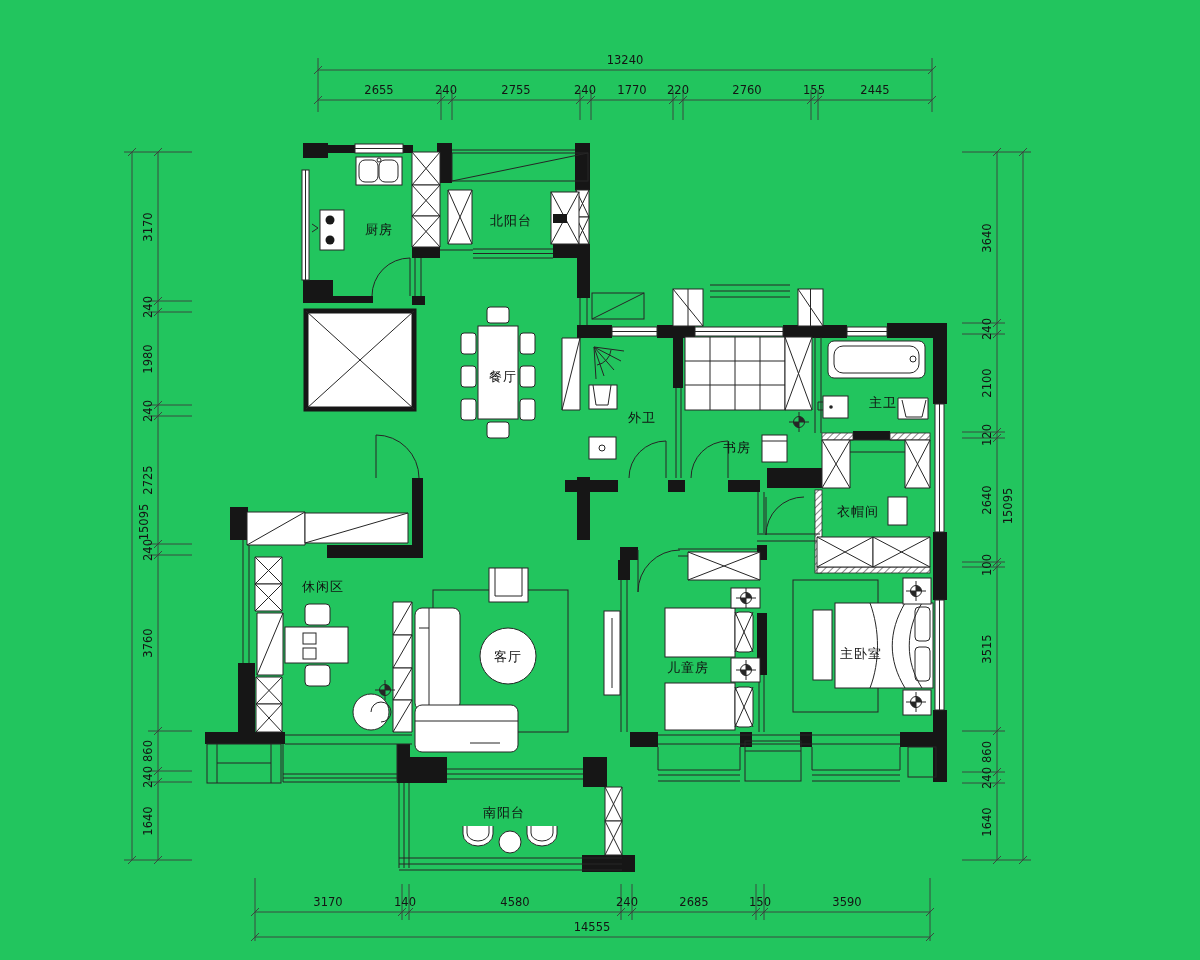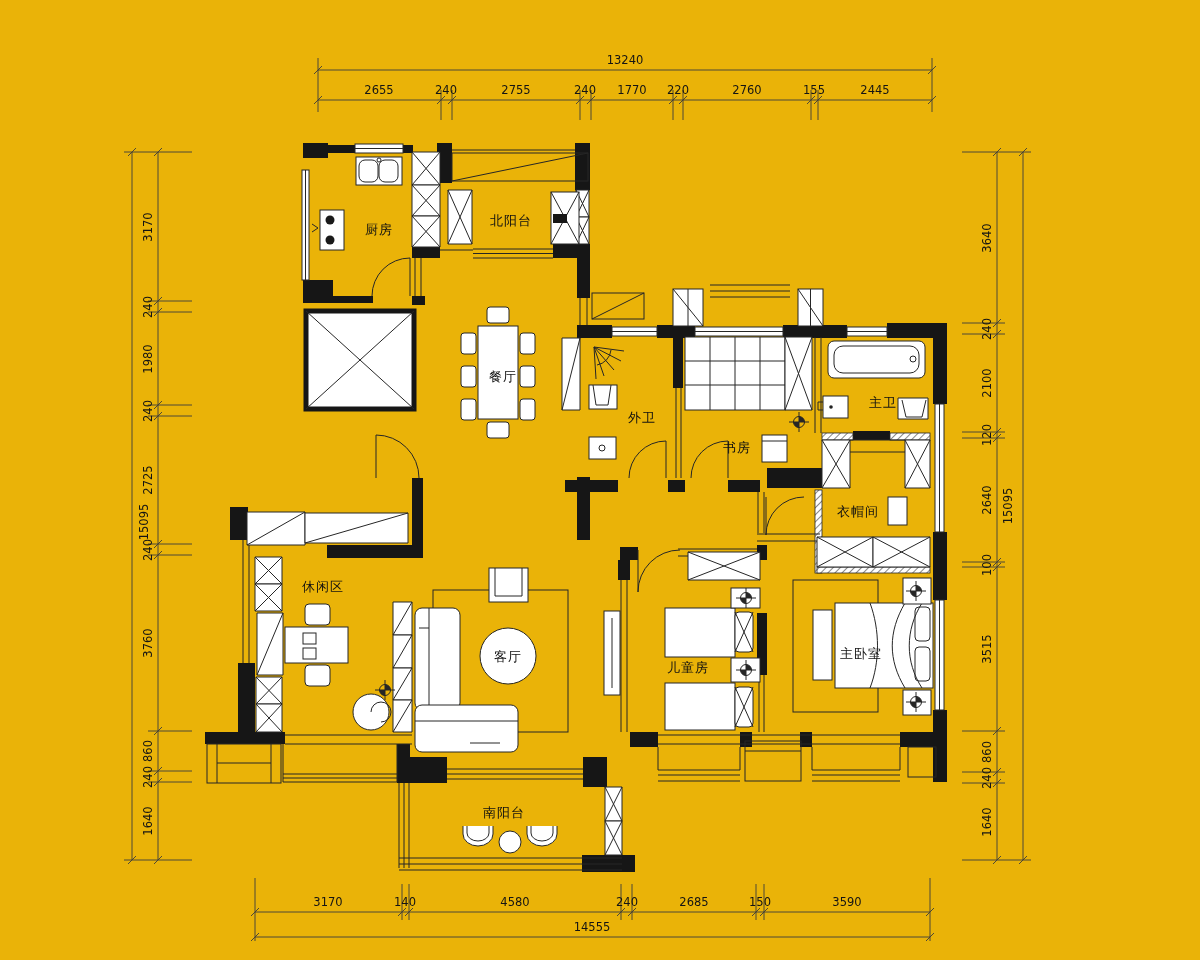--- a/index.html
+++ b/index.html
@@ -1,16 +1,16 @@
 <!DOCTYPE html>
 <html><head>
 <meta charset="utf-8">
 <style>
   html,body{margin:0;padding:0;background:#fff;}
-  #stage{position:relative;width:1200px;height:960px;background:#eab308;overflow:hidden;
+  #stage{position:relative;width:1200px;height:960px;background:#22c55e;overflow:hidden;
          font-family:"DejaVu Sans",sans-serif;}
   svg{position:absolute;left:0;top:0;}
   .w{fill:#161616;stroke:none;}
   .o{fill:none;stroke:#262626;stroke-width:1;}
   .of{fill:#ffffff;stroke:#262626;stroke-width:1;}
   .dim{fill:none;stroke:#3c3c3c;stroke-width:0.9;}
   .dimt{font-size:11.5px;fill:#141414;}
   .room{font-size:13px;fill:#101010;letter-spacing:1px;}
   text{font-family:"DejaVu Sans",sans-serif;}
 </style>

